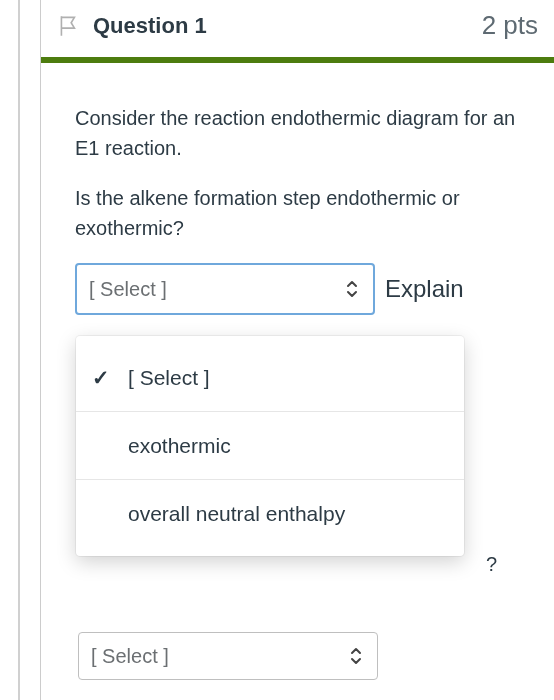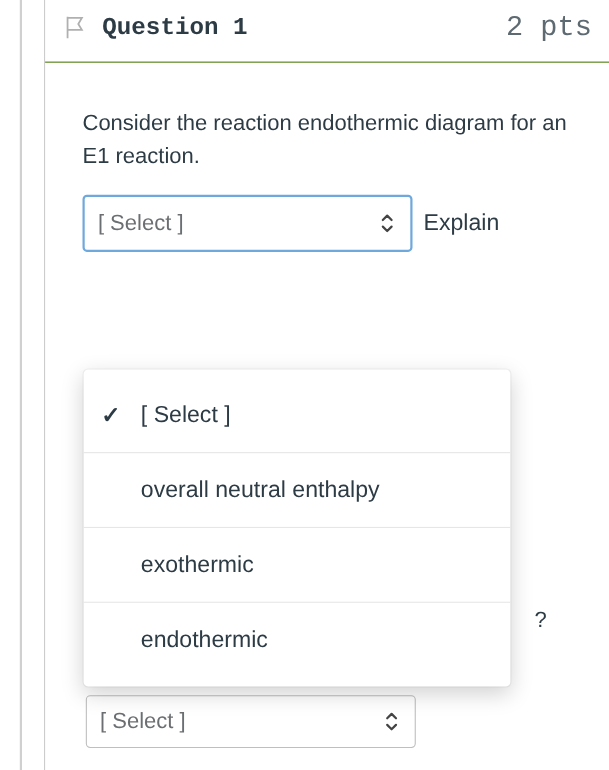--- a/index.html
+++ b/index.html
@@ -25,22 +25,21 @@
       position: absolute;
       left: 40px; top: 0;
       right: 0; bottom: 0;
       border-left: 1px solid #ccc;
       background: #fff;
     }
     .question-header {
       display: flex;
       align-items: center;
       padding: 10px 16px 16px 14px;
-      border-bottom: 1px solid #4d7c0f;
-      font-family: Liberation Mono, monospace;
+      border-bottom: 6px solid #4d7c0f;
     }
     .flag-wrap {
       width: 28px; height: 28px;
       display: inline-flex;
       align-items: center; justify-content: center;
       margin-right: 10px;
     }
     .q-title {
       font-size: 22px;
       font-weight: 700;
@@ -84,21 +83,21 @@
       height: 48px;
     }
     .updown {
       position: absolute;
       right: 14px;
       top: 50%;
       transform: translateY(-50%);
       color: #555;
     }
     .explain {
-      font-size: 21px;
+      font-size: 24px;
       color: #2d3b45;
       margin-left: 2px;
     }
     .dropdown-menu {
       position: absolute;
       left: 76px;
       top: 336px;
       width: 388px;
       background: #fff;
       border-radius: 4px;
@@ -154,20 +153,21 @@
         <path d="M5 3 L5 21"></path>
         <path d="M5 4 L17 4 L14 9 L17 14 L5 14"></path>
       </svg>
     </span>
     <div class="q-title">Question 1</div>
     <div class="q-pts">2 pts</div>
   </div>
 
   <div class="q-body">
     <p>Consider the reaction endothermic diagram for an E1 reaction.</p>
+    <p>Is the alkene formation step endothermic or exothermic?</p>
     <div class="select-row">
       <div class="select-box">
         <span>[ Select ]</span>
         <span class="updown">
           <svg width="14" height="20" viewBox="0 0 14 20" fill="none" stroke="#444" stroke-width="2" stroke-linecap="round" stroke-linejoin="round">
             <path d="M3 7 L7 3 L11 7"></path>
               <path d="M3 13 L7 17 L11 13"></path>
           </svg>
         </span>
       </div>
@@ -177,27 +177,24 @@
 </div>
 
 <div class="stray-i">|</div>
 
 <div class="dropdown-menu">
   <div class="dropdown-item">
     <span class="check">✓</span>
     <span>[ Select ]</span>
   </div>
   <div class="dropdown-item">
+    <span>exothermic</span>
+  </div>
+  <div class="dropdown-item">
     <span>overall neutral enthalpy</span>
-  </div>
-  <div class="dropdown-item">
-    <span>exothermic</span>
-  </div>
-  <div class="dropdown-item">
-    <span>endothermic</span>
   </div>
 </div>
 
 <div class="stray-qmark">?</div>
 
 <div class="bottom-select-wrap">
   <div class="select-box plain">
     <span>[ Select ]</span>
     <span class="updown">
       <svg width="14" height="20" viewBox="0 0 14 20" fill="none" stroke="#444" stroke-width="2" stroke-linecap="round" stroke-linejoin="round">

